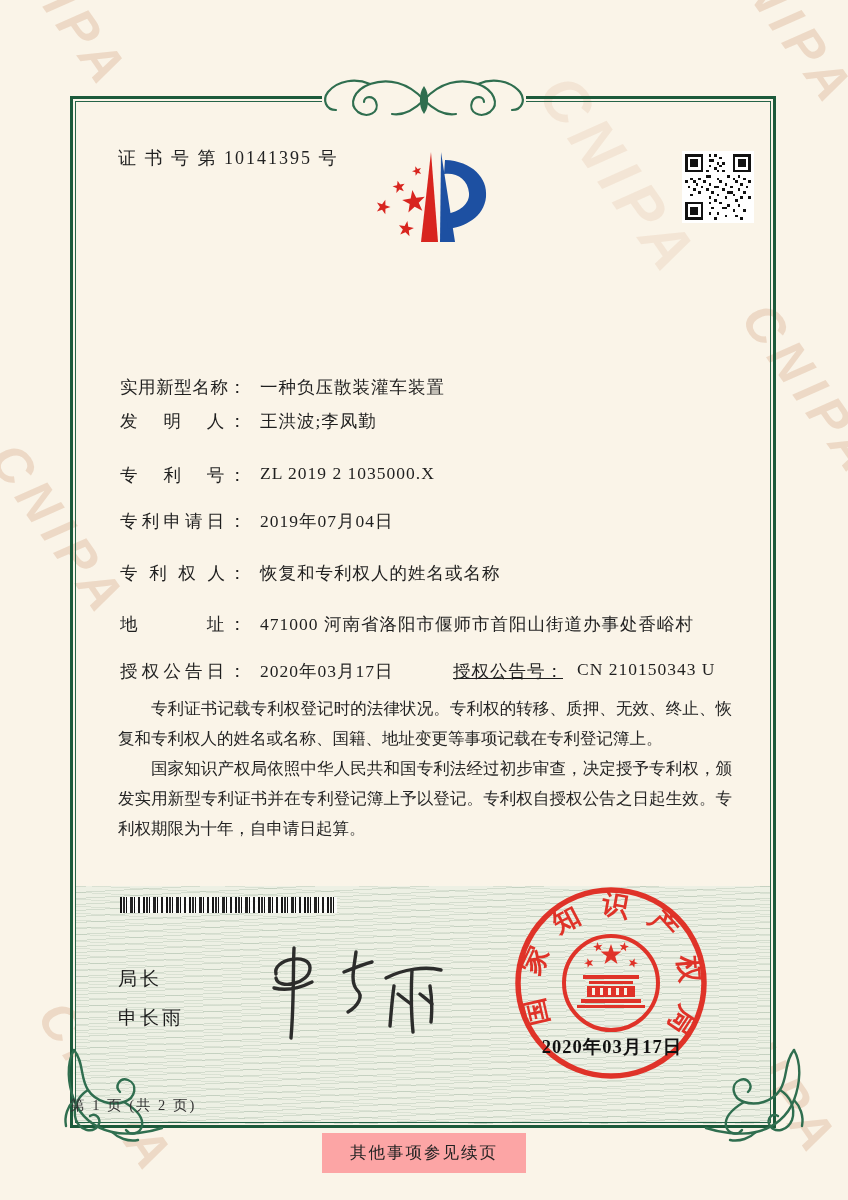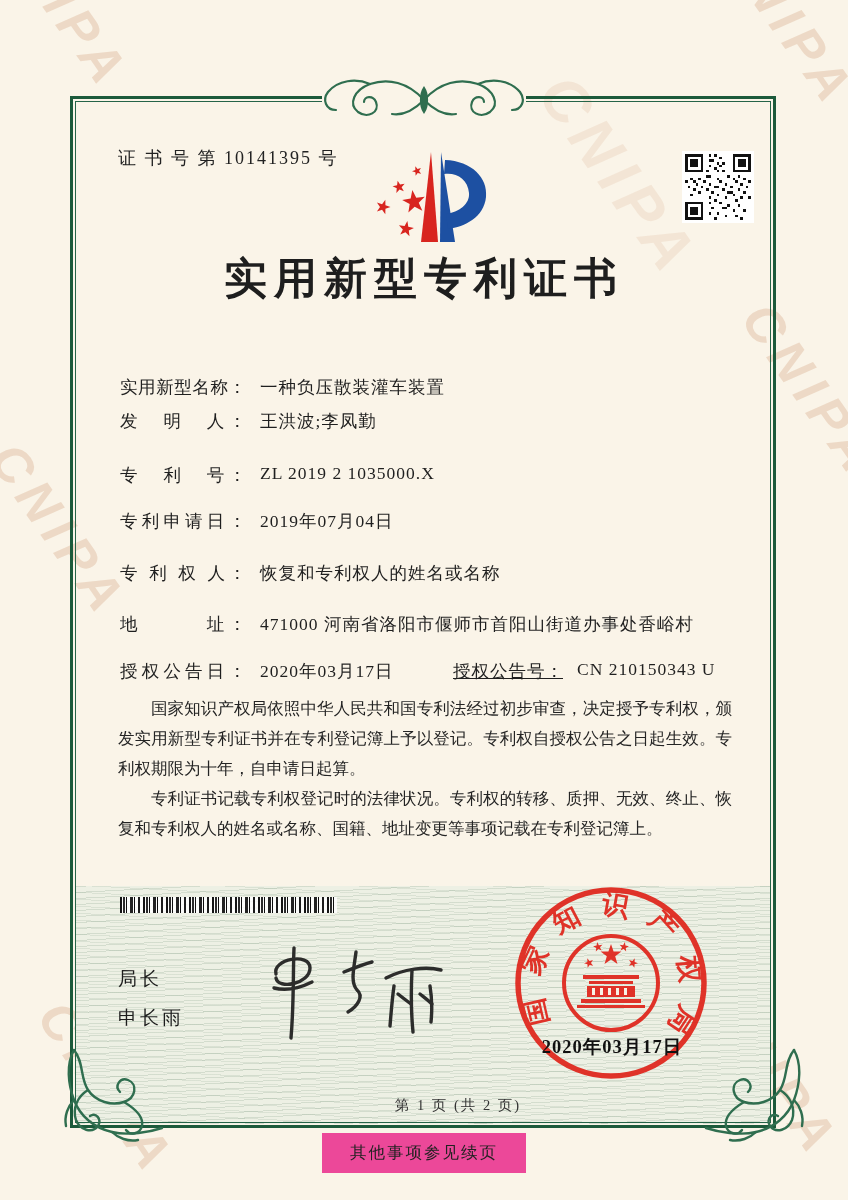--- a/index.html
+++ b/index.html
@@ -107,25 +107,25 @@
   .seal { position:absolute; left:512px; top:886px; z-index:5; }
   .seal-date {
     position:absolute; left:512px; top:1034px; width:200px; z-index:6;
     text-align:center; font-size:18.5px; font-weight:bold; color:#111;
     letter-spacing:1px;
   }
 
   
   .page-info {
     position:absolute; left:70px; width:776px; top:1096px; z-index:5;
-    text-align:center; font-size:14.5px; color:#333; letter-spacing:2px;
+    text-align:left; font-size:14.5px; color:#333; letter-spacing:2px;
   }
   .continuation {
     position:absolute; left:50%; transform:translateX(-50%); top:1133px; z-index:5;
-    background:#ec4899; padding:9px 28px; font-size:16.5px; color:#222;
+    background:#fca5a5; padding:9px 28px; font-size:16.5px; color:#222;
     letter-spacing:2px; white-space:nowrap;
   }
 </style>
 </head>
 <body>
 
 <div class="page">
 
   <div class="wm wm1">CNIPA</div>
   <div class="wm wm2">CNIPA</div>
@@ -202,21 +202,20 @@
       <path d="M9,0h1v1h-1z M11,0h1v1h-1z M13,1h1v1h-1z M9,2h2v1h-2z M12,3h1v1h-1z M14,3h1v1h-1z M9,4h1v1h-1z M13,4h1v1h-1z M11,5h1v1h-1z M12,6h1v1h-1z M8,6h1v1h-1z M14,6h1v1h-1z M8,8h2v1h-2z M16,8h1v1h-1z M20,8h1v1h-1z M2,9h1v1h-1z M5,9h1v1h-1z M12,9h1v1h-1z M18,9h1v1h-1z M22,9h1v1h-1z M0,10h1v1h-1z M3,10h1v1h-1z M7,10h1v1h-1z M13,10h1v1h-1z M19,10h1v1h-1z M24,10h1v1h-1z M4,11h1v1h-1z M9,11h1v1h-1z M15,11h1v1h-1z M21,11h1v1h-1z M1,12h1v1h-1z M6,12h1v1h-1z M11,12h2v1h-2z M17,12h1v1h-1z M23,12h1v1h-1z M3,13h1v1h-1z M8,13h1v1h-1z M14,13h1v1h-1z M20,13h1v1h-1z M5,14h1v1h-1z M10,14h1v1h-1z M16,14h2v1h-2z M22,14h1v1h-1z M2,15h1v1h-1z M12,15h1v1h-1z M18,15h1v1h-1z M9,16h1v1h-1z M15,16h1v1h-1z M21,16h1v1h-1z M24,16h1v1h-1z M11,17h1v1h-1z M19,17h1v1h-1z M9,18h1v1h-1z M13,18h1v1h-1z M16,19h1v1h-1z M20,19h1v1h-1z M10,20h1v1h-1z M14,20h2v1h-2z M18,21h1v1h-1z M22,21h1v1h-1z M9,22h1v1h-1z M12,22h1v1h-1z M15,23h1v1h-1z M19,23h1v1h-1z M21,24h1v1h-1z M11,24h1v1h-1z"></path>
     </g>
     <g fill="#fff">
         <path d="M1,1h5v5h-5z M19,1h5v5h-5z M1,19h5v5h-5z"></path>
       </g>
     <g fill="#111">
         <path d="M2,2h3v3h-3z M20,2h3v3h-3z M2,20h3v3h-3z"></path>
       </g>
   </svg>
 
-  <div class="title">实用新型专利证书</div>
 
   <div class="row row-1">
     <span class="lbl">实用新型名称：</span><span class="val">一种负压散装灌车装置</span>
   </div>
   <div class="row row-2">
     <span class="lbl">发　明　人：</span><span class="val">王洪波;李凤勤</span>
   </div>
   <div class="row row-3">
     <span class="lbl">专　利　号：</span><span class="val">ZL 2019 2 1035000.X</span>
   </div>
@@ -230,22 +229,22 @@
     <span class="lbl">地　　　址：</span><span class="val">471000 河南省洛阳市偃师市首阳山街道办事处香峪村</span>
   </div>
   <div class="row row-7">
     <span class="lbl">授权公告日：</span><span class="val">2020年03月17日</span>
     <span class="pair2">
       <span class="lbl">授权公告号：</span><span class="val">CN 210150343 U</span>
     </span>
   </div>
 
   <div class="body-text">
+    <p>专利证书记载专利权登记时的法律状况。专利权的转移、质押、无效、终止、恢复和专利权人的姓名或名称、国籍、地址变更等事项记载在专利登记簿上。</p>
     <p>国家知识产权局依照中华人民共和国专利法经过初步审查，决定授予专利权，颁发实用新型专利证书并在专利登记簿上予以登记。专利权自授权公告之日起生效。专利权期限为十年，自申请日起算。</p>
-    <p>专利证书记载专利权登记时的法律状况。专利权的转移、质押、无效、终止、恢复和专利权人的姓名或名称、国籍、地址变更等事项记载在专利登记簿上。</p>
   </div>
 
   <div class="barcode"></div>
 
   <div class="director director-title">局长</div>
   <div class="director director-name">申长雨</div>
 
   <svg class="sig" width="195" height="102" viewBox="0 0 195 102">
     <g fill="none" stroke="#1d1d1d" stroke-width="3.4" stroke-linecap="round" opacity="0.92">
       <path d="M34,6 C33,28 34,62 31,96"></path>

